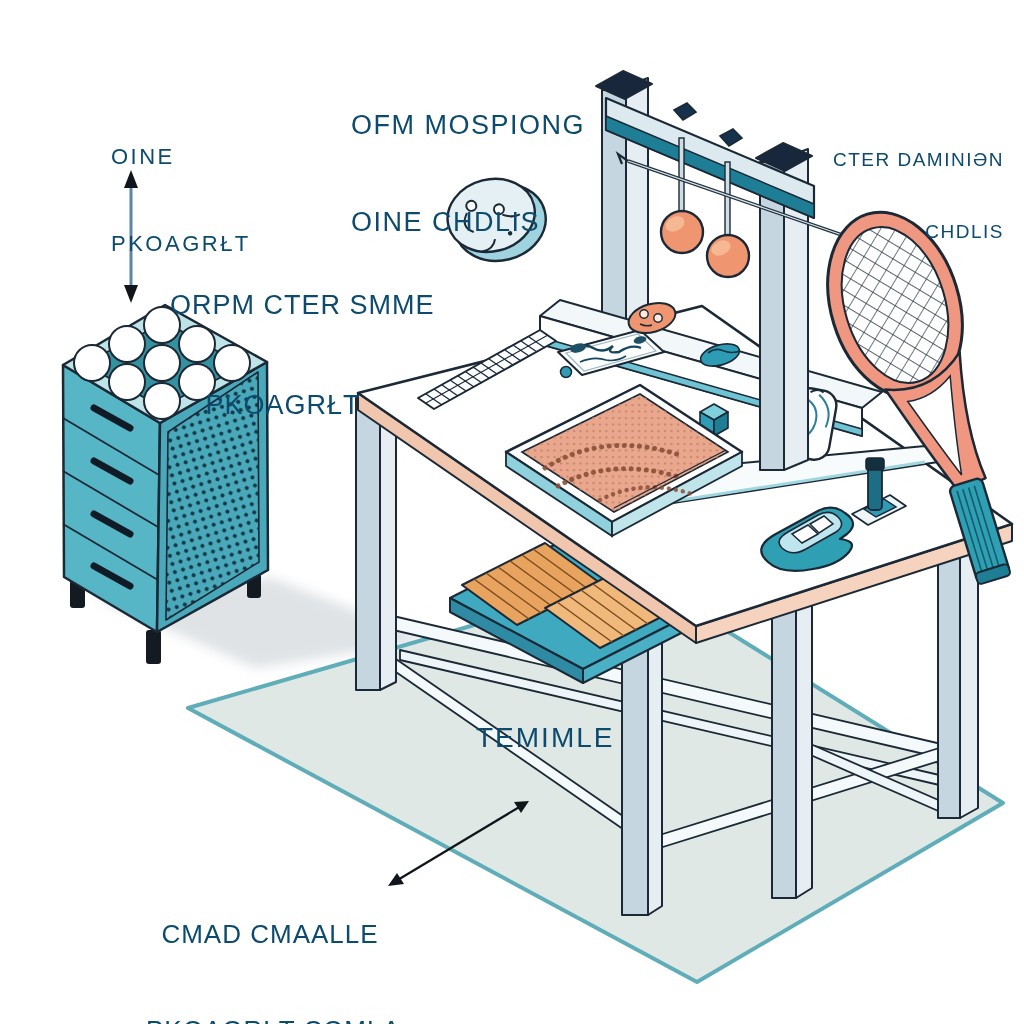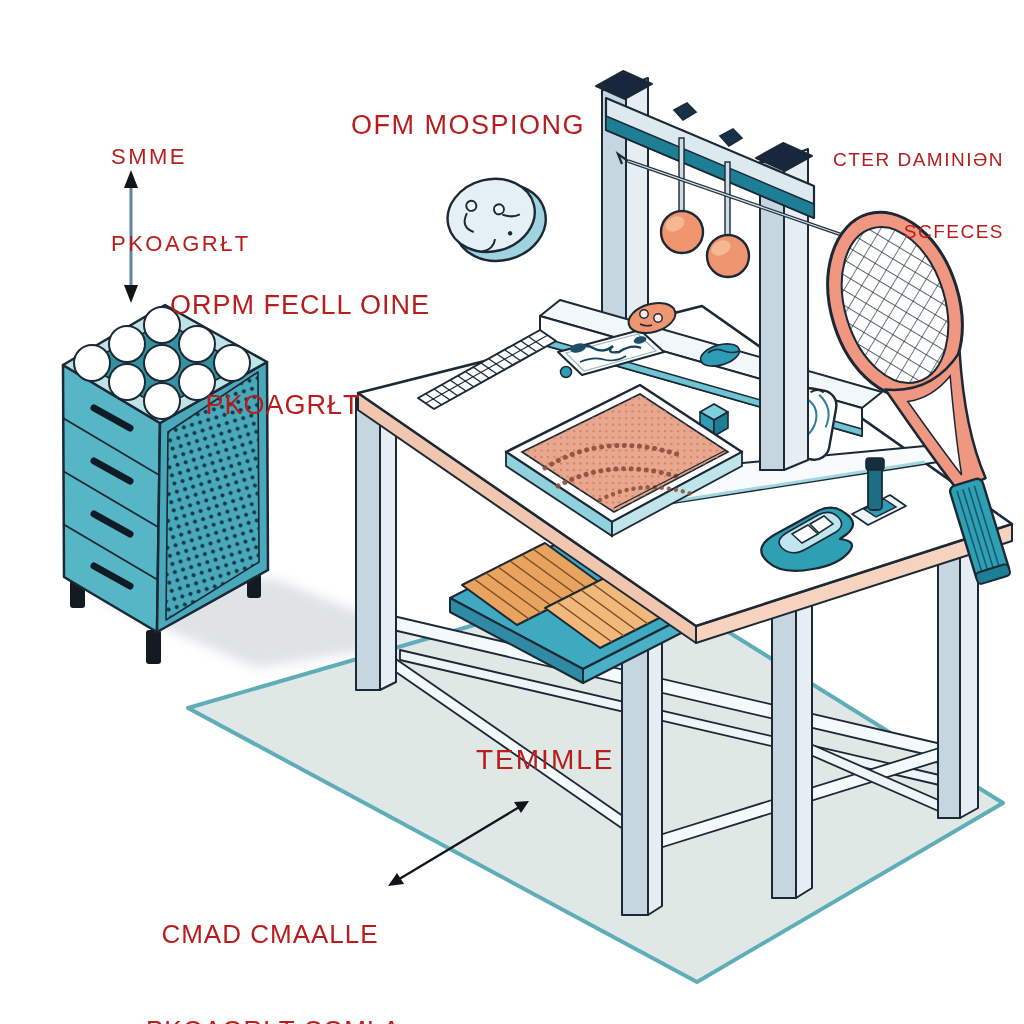--- a/index.html
+++ b/index.html
@@ -1,24 +1,24 @@
 <!DOCTYPE html>
 <html><head>
 <meta charset="utf-8">
 <style>
   html,body{margin:0;padding:0;background:#ffffff;}
   .canvas{position:relative;width:1024px;height:1024px;background:#ffffff;overflow:hidden;
           font-family:"Liberation Sans", sans-serif;}
   .canvas svg{position:absolute;left:0;top:0;}
-  .lbl{position:absolute;color:#b91c1c;white-space:pre;}
+  .lbl{position:absolute;color:#0c4a6e;white-space:pre;}
   #lbl-cabinet{left:111px;top:84px;font-size:22px;letter-spacing:2.5px;line-height:1.32;}
   #lbl-top{left:351px;top:44px;font-size:27px;letter-spacing:1.5px;line-height:1.2;}
   #lbl-right{left:812px;top:100px;font-size:19px;letter-spacing:1.5px;line-height:1.26;width:192px;text-align:right;}
   #lbl-midleft{left:170px;top:222px;font-size:27px;letter-spacing:1px;line-height:1.24;width:226px;text-align:center;}
-  #lbl-floor{left:476px;top:744px;font-size:28px;letter-spacing:2px;}
+  #lbl-floor{left:476px;top:722px;font-size:28px;letter-spacing:2px;}
   #lbl-bottom{left:146px;top:856px;font-size:26px;letter-spacing:1px;line-height:1.22;width:248px;text-align:center;}
 </style>
 </head>
 <body>
 
 <div class="canvas">
 
 <svg viewBox="0 0 1024 1024" width="1024" height="1024">
 <defs>
   <filter id="soft" x="-30%" y="-30%" width="160%" height="160%">
@@ -302,35 +302,36 @@
 </g>
 
 <g>
   <line x1="396" y1="881" x2="521" y2="806" stroke="#10151c" stroke-width="2.2"></line>
   <polygon points="388,886 397,873 404,884" fill="#10151c"></polygon>
   <polygon points="529,801 514,802 521,813" fill="#10151c"></polygon>
 </g>
 </svg>
 
 <div class="lbl" id="lbl-cabinet">
-  <div>SMME</div>
+  <div>OINE</div>
   <div>PKOAGRŁT</div>
 </div>
 
 <div class="lbl" id="lbl-top">
   <div>OFM MOSPIONG</div>
+  <div>OINE CHDLIS</div>
 </div>
 
 <div class="lbl" id="lbl-right">
   <div>CTER DAMINIƏN</div>
-  <div>SCFECES</div>
+  <div>CHDLIS</div>
 </div>
 
 <div class="lbl" id="lbl-midleft">
-  <div>ORPM FECLL OINE</div>
+  <div>ORPM CTER SMME</div>
   <div>PKOAGRŁT</div>
 </div>
 
 <div class="lbl" id="lbl-floor">TEMIMLE</div>
 
 <div class="lbl" id="lbl-bottom">
   <div>CMAD CMAALLE</div>
   <div>PKOAGRŁT COMLA</div>
   
 </div>

